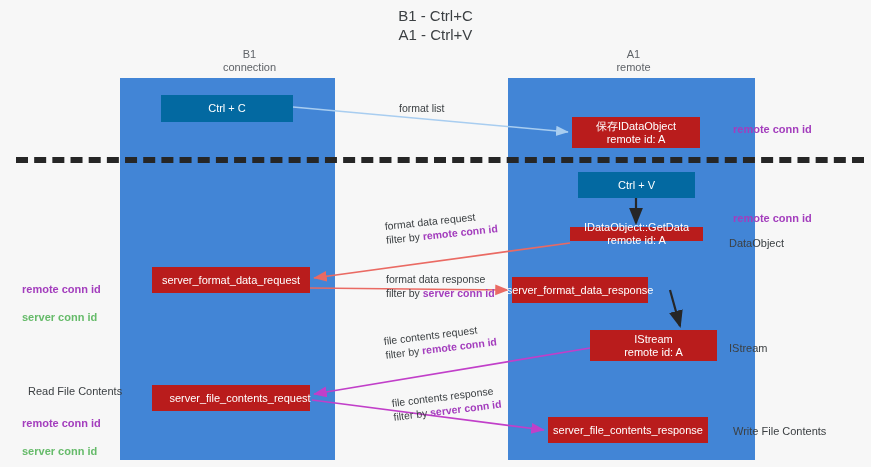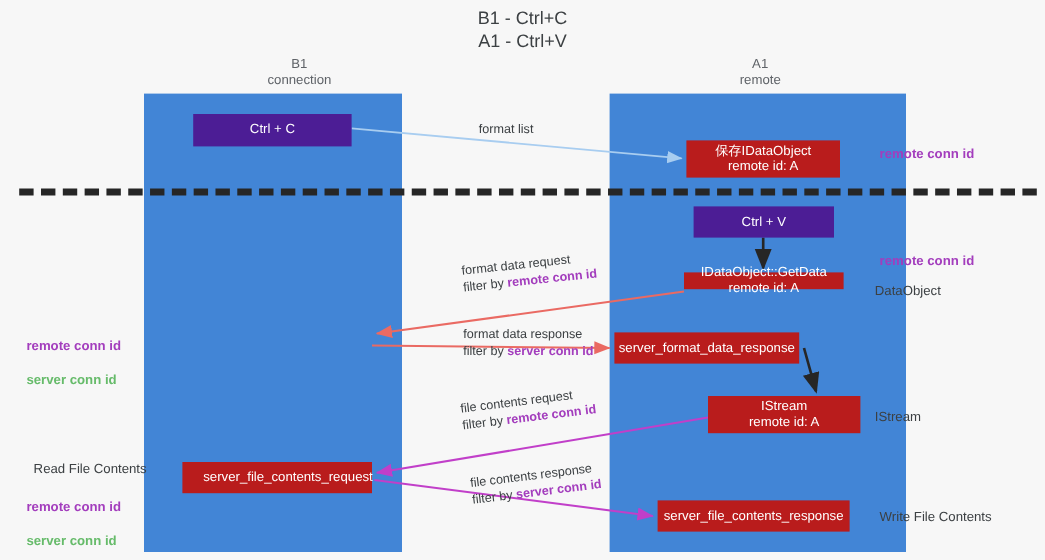--- a/index.html
+++ b/index.html
@@ -37,29 +37,29 @@
     left:16px;top:157px;width:848px;height:0;
     border-top:6px dashed #262626;
   }
 
   
   .node{
     display:flex;align-items:center;justify-content:center;
     text-align:center;color:#fff;font-size:11px;line-height:13px;
     white-space:pre-line;box-sizing:border-box;padding:2px 4px;
   }
-  .green{background:#4c1d95;}
+  .green{background:#0369a1;}
   .orange{background:#b91c1c;}
 
   #n-ctrlc   {left:161px;top:95px;width:132px;height:27px;}
   #n-idoSave {left:572px;top:117px;width:128px;height:31px;}
   #n-ctrlv   {left:578px;top:172px;width:117px;height:26px;}
   #n-getdata {left:570px;top:227px;width:133px;height:14px;}
   #n-sfreq   {left:152px;top:267px;width:158px;height:26px;}
-  #n-sfresp  {left:512px;top:277px;width:154px;height:26px;}
+  #n-sfresp  {left:512px;top:277px;width:136px;height:26px;}
   #n-istream {left:590px;top:330px;width:127px;height:31px;}
   #n-sfcreq  {left:152px;top:385px;width:158px;height:26px;padding-left:22px;}
   #n-sfcresp {left:548px;top:417px;width:160px;height:26px;}
 
   
   .side{font-size:11px;line-height:14px;white-space:pre-line;}
   .purple{color:#a33dbd;font-weight:bold;}
   .green-t{color:#66bb6a;font-weight:bold;}
   .dark{color:#3c4043;}
 
@@ -135,20 +135,21 @@
 
     <path d="M312,400 L544,430" stroke="#c13fc9" stroke-width="1.7" fill="none" marker-end="url(#ah-mag)"></path>
   </svg>
 
   <div class="abs node green" id="n-ctrlc">Ctrl + C</div>
   <div class="abs node orange" id="n-idoSave">保存IDataObject
 remote id: A</div>
   <div class="abs node green" id="n-ctrlv">Ctrl + V</div>
   <div class="abs node orange" id="n-getdata">IDataObject::GetData
 remote id: A</div>
+  <div class="abs node orange" id="n-sfreq">server_format_data_request</div>
   <div class="abs node orange" id="n-sfresp">server_format_data_response</div>
   <div class="abs node orange" id="n-istream">IStream
 remote id: A</div>
   <div class="abs node orange" id="n-sfcreq">server_file_contents_request</div>
   <div class="abs node orange" id="n-sfcresp">server_file_contents_response</div>
 
   <div class="abs edge-label" id="l-formatlist">format list</div>
 
   <div class="abs edge-label" id="l-fdreq">
     <div>format data request</div>

